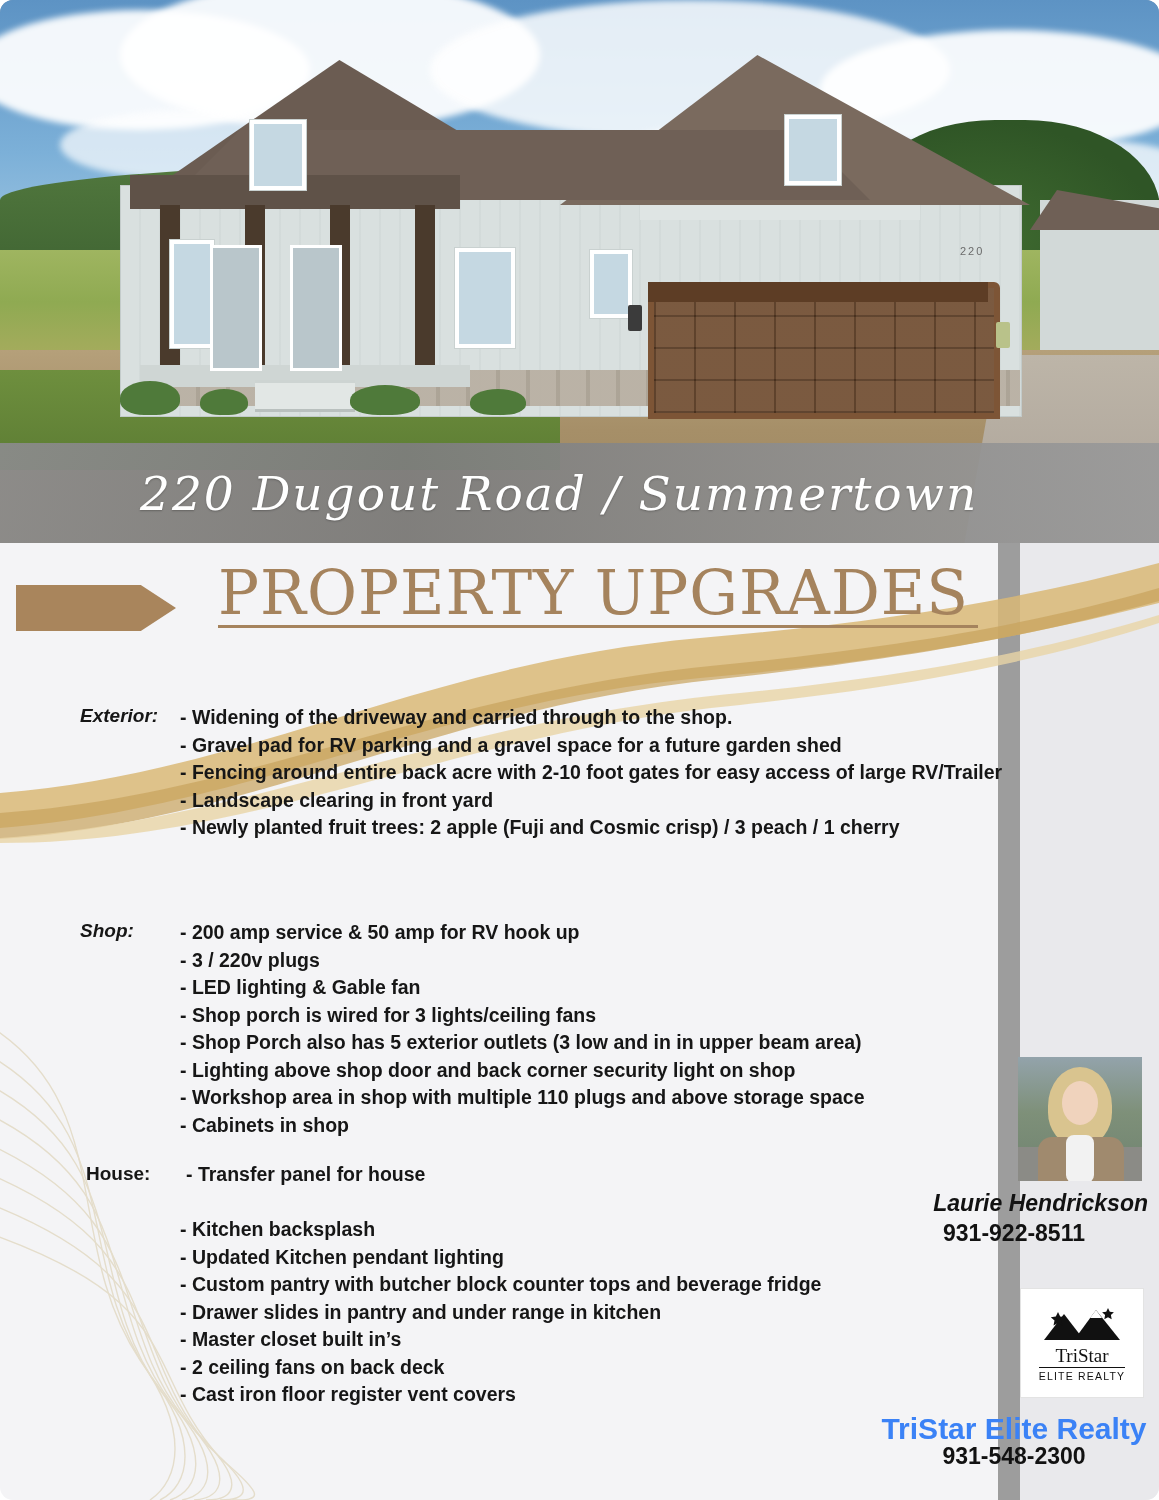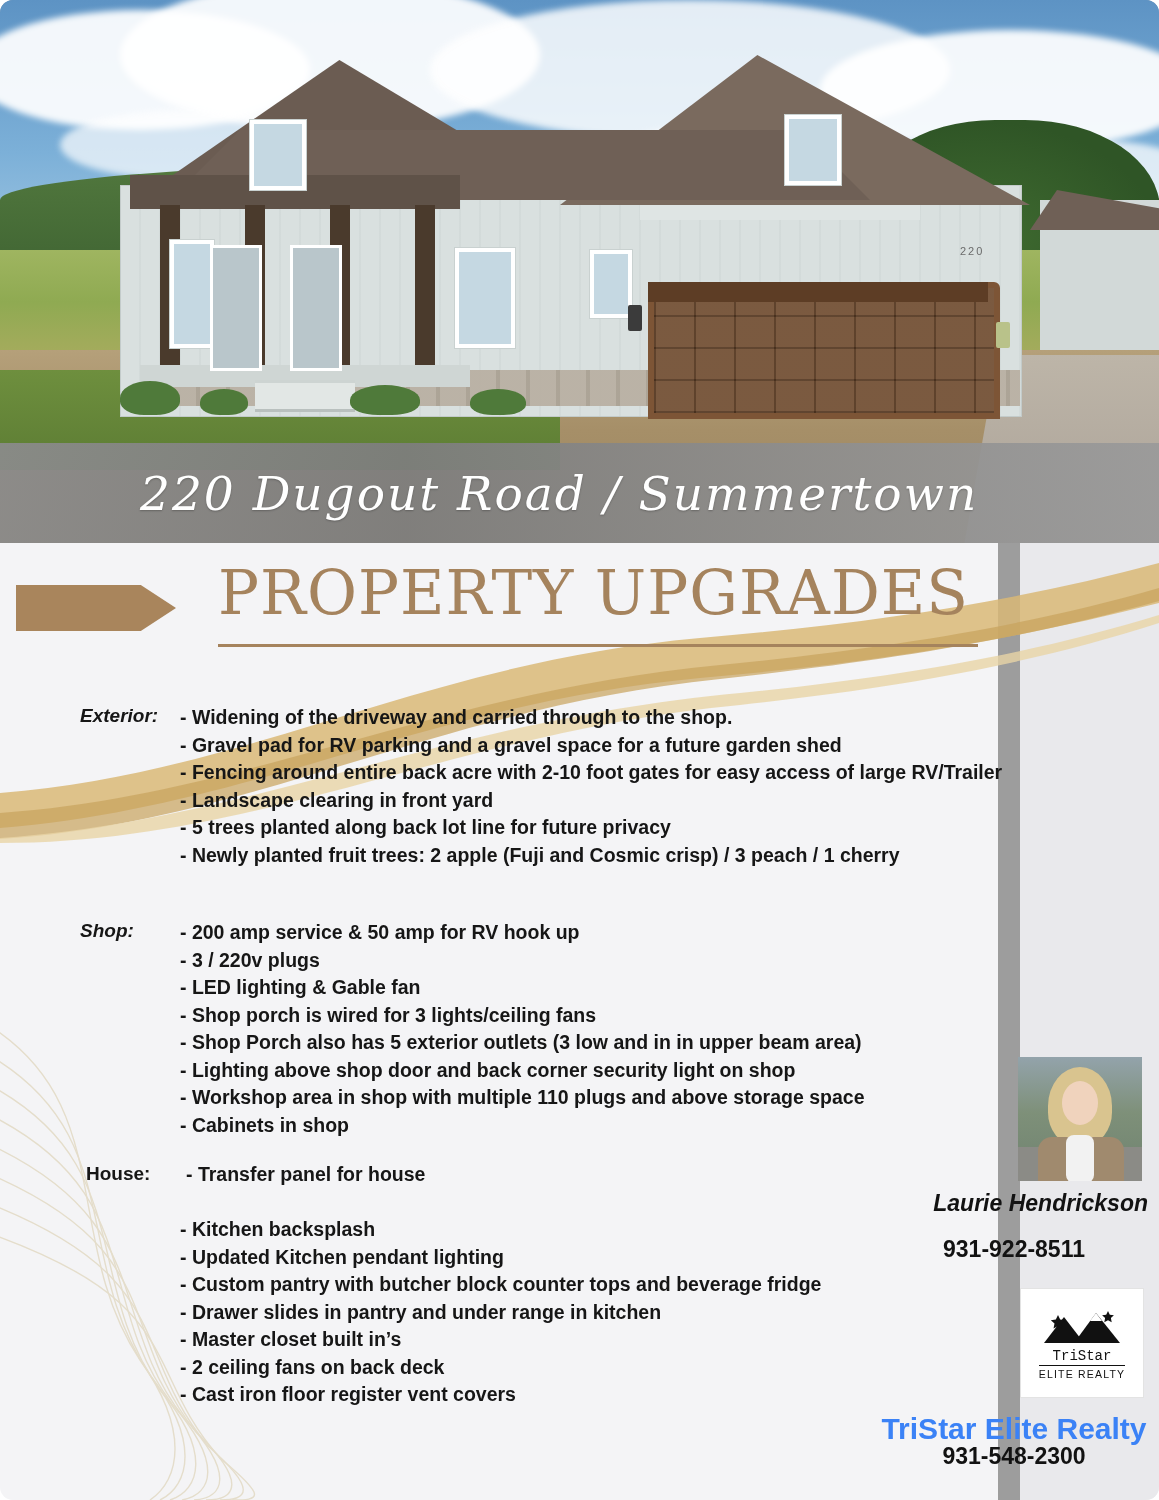--- a/index.html
+++ b/index.html
@@ -93,21 +93,21 @@
   .right-band{position:absolute;right:0;top:543px;width:139px;height:957px;background:#e9e9ec;}
   .grayblock{position:absolute;right:139px;top:543px;width:22px;height:957px;background:#9d9d9d;}
 
   .swoosh{position:absolute;left:0;top:543px;width:1159px;height:300px;pointer-events:none;}
   .lines-bl{position:absolute;left:0;bottom:0;width:420px;height:520px;pointer-events:none;opacity:.55;}
 
   .arrow{position:absolute;left:16px;top:585px;width:160px;height:46px;background:#a9855c;
     clip-path:polygon(0 0,78% 0,100% 50%,78% 100%,0 100%);}
   .title{position:absolute;left:218px;top:562px;width:760px;
     font-family:"DejaVu Serif",serif;font-size:61px;letter-spacing:1px;color:#a5835d;
-    border-bottom:3px solid #a5835d;padding-bottom:21px;line-height:1.0;white-space:nowrap;}
+    border-bottom:3px solid #a5835d;padding-bottom:2px;line-height:1.0;white-space:nowrap;}
 
   .section{position:absolute;}
   .sec-label{position:absolute;font-weight:bold;font-size:19px;color:#161616;}
   .sec-list{position:absolute;left:0;top:0;}
   .sec-list li{list-style:none;font-weight:bold;font-size:19.5px;color:#161616;
     line-height:27.5px;white-space:nowrap;}
 
   #exterior-label{left:80px;top:705px;font-style:italic;}
   #exterior-list{left:180px;top:704px;margin:0;padding:0;}
   #shop-label{left:80px;top:920px;font-style:italic;}
@@ -121,26 +121,26 @@
   .ap-sky{position:absolute;inset:0;background:linear-gradient(180deg,#93a3ab 0%,#7e9079 45%,#6f8270 100%);}
   .ap-road{position:absolute;left:0;bottom:0;width:124px;height:34px;background:#8b8b86;}
   .ap-hair{position:absolute;left:30px;top:10px;width:64px;height:78px;background:#d9c48f;border-radius:50% 50% 42% 42%;}
   .ap-face{position:absolute;left:44px;top:24px;width:36px;height:44px;background:#f0d3bd;border-radius:50%;}
   .ap-body{position:absolute;left:20px;top:80px;width:86px;height:50px;background:#a08a6e;border-radius:14px 14px 0 0;}
   .ap-shirt{position:absolute;left:48px;top:78px;width:28px;height:48px;background:#f2f2f2;border-radius:8px;}
 
   .agent-name{position:absolute;left:880px;top:1190px;width:268px;text-align:right;
     font-weight:bold;font-size:23px;color:#121212;font-style:italic;}
   .agent-phone{position:absolute;left:880px;top:1220px;width:268px;text-align:center;
-    font-weight:bold;font-size:23px;color:#121212;margin-top:16px;}
+    font-weight:bold;font-size:23px;color:#121212;}
 
   .logo-box{position:absolute;left:1020px;top:1288px;width:122px;height:108px;background:#ffffff;
     border:1px solid #e3e3e3;display:flex;flex-direction:column;align-items:center;justify-content:center;}
   .logo-mark{width:96px;height:40px;}
-  .logo-tri{font-family:Liberation Mono, monospace;font-size:14px;color:#111;line-height:1;margin-top:2px;}
+  .logo-tri{font-family:Liberation Serif, serif;font-size:19px;color:#111;line-height:1;margin-top:2px;}
   .logo-sub{font-size:10.5px;letter-spacing:1.2px;color:#111;border-top:1px solid #111;margin-top:2px;padding-top:2px;}
 
   .brand-name{position:absolute;left:880px;top:1412px;width:268px;text-align:center;
     font-weight:bold;font-size:30px;color:#3b82f6;}
   .brand-phone{position:absolute;left:880px;top:1443px;width:268px;text-align:center;
     font-weight:bold;font-size:23px;color:#121212;}
 </style>
 </head>
 <body>
 
@@ -225,21 +225,20 @@
 
   <div class="arrow"></div>
   <div class="title">PROPERTY UPGRADES</div>
 
   <div class="sec-label" id="exterior-label">Exterior:</div>
   <ul class="sec-list section" id="exterior-list">
     <li>- Widening of the driveway and carried through to the shop.</li>
     <li>- Gravel pad for RV parking and a gravel space for a future garden shed</li>
     <li>- Fencing around entire back acre with 2-10 foot gates for easy access of large RV/Trailer</li>
     <li>- Landscape clearing in front yard</li>
-    <li>- 5 trees planted along back lot line for future privacy</li>
     <li>- Newly planted fruit trees: 2 apple (Fuji and Cosmic crisp) / 3 peach / 1 cherry</li>
   </ul>
 
   <div class="sec-label" id="shop-label">Shop:</div>
   <ul class="sec-list section" id="shop-list">
     <li>- 200 amp service &amp; 50 amp for RV hook up</li>
     <li>- 3 / 220v plugs</li>
     <li>- LED lighting &amp; Gable fan</li>
     <li>- Shop porch is wired for 3 lights/ceiling fans</li>
     <li>- Shop Porch also has 5 exterior outlets (3 low and in in upper beam area)</li>

